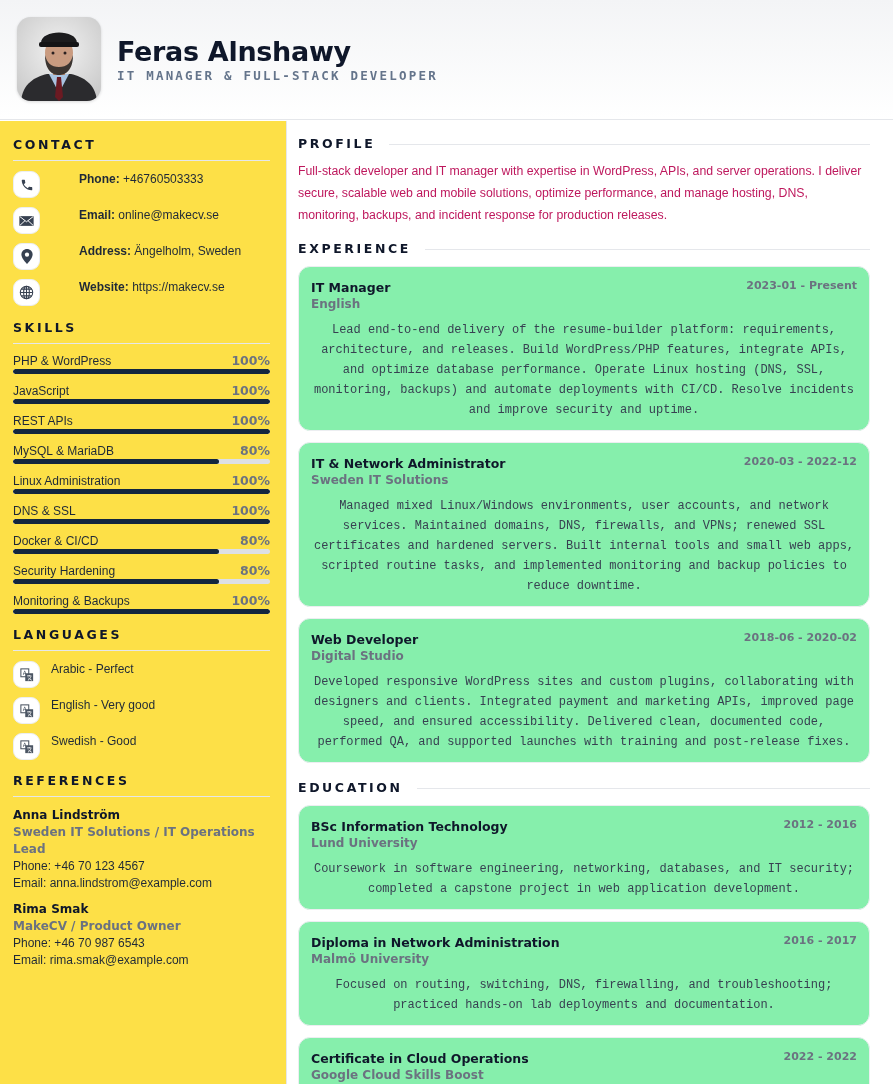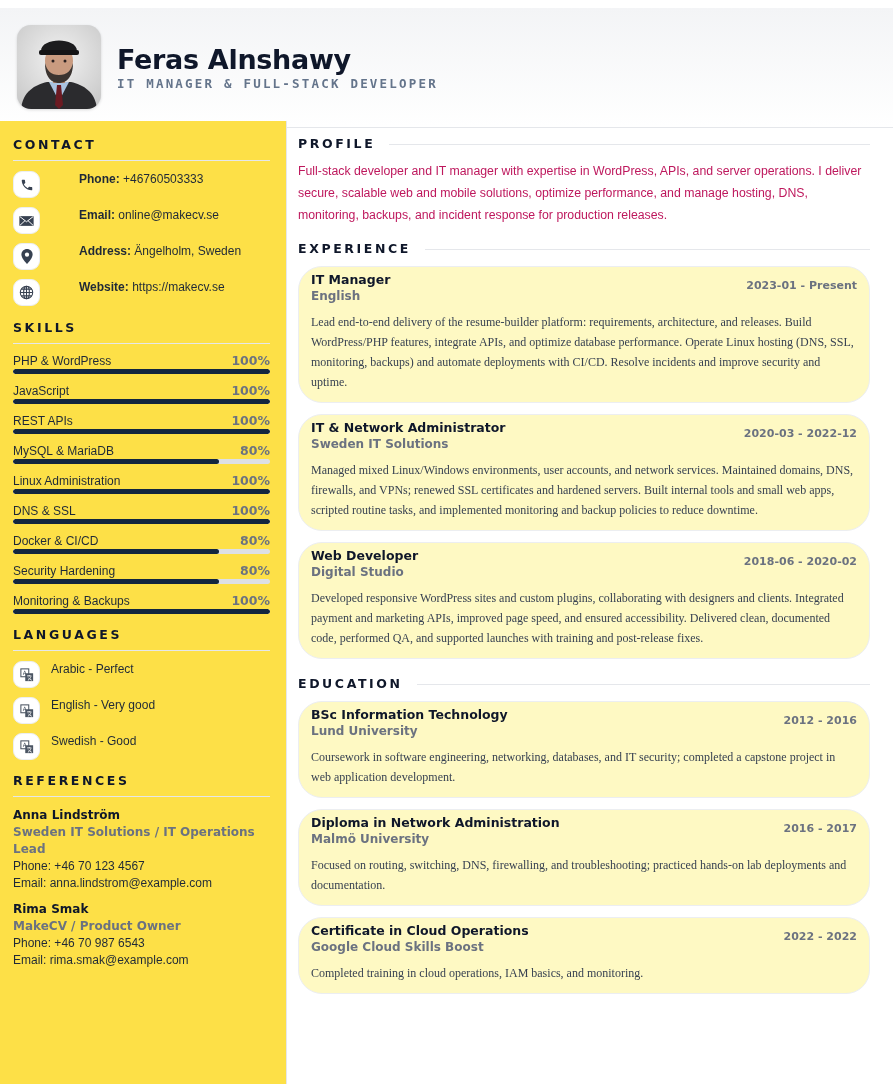--- a/index.html
+++ b/index.html
@@ -3,21 +3,20 @@
 <meta charset="utf-8">
 <style>
   * { box-sizing: border-box; margin: 0; padding: 0; }
   html, body { width: 893px; height: 1084px; overflow: hidden; background: #ffffff; }
   body { font-family: "DejaVu Sans", sans-serif; color: #374151; position: relative; }
 
   .header {
     position: absolute; left: 0; top: 0; width: 893px; height: 120px;
     background: linear-gradient(180deg, #f3f4f6 0%, #ffffff 100%);
     border-bottom: 1px solid #e5e7eb;
-    margin-top: 8px;
   }
   .avatar {
     position: absolute; left: 17px; top: 17px; width: 84px; height: 84px;
     border-radius: 14px; overflow: hidden; background: #e5e7eb;
     box-shadow: 0 1px 3px rgba(0,0,0,0.15);
   }
   .name {
     position: absolute; left: 117px; top: 35px;
     font-family: "DejaVu Sans", sans-serif; font-weight: bold;
     font-size: 27px; color: #0f172a; letter-spacing: -0.3px; line-height: 34px;
@@ -81,32 +80,32 @@
   .main { position: absolute; left: 298px; top: 121px; width: 572px; }
   .main-sec {
     display: flex; align-items: center; gap: 14px; height: 16px;
   }
   .main-sec .rule { flex: 1; height: 1px; background: #e5e7eb; }
   .profile-text {
     font-family: "Liberation Sans", sans-serif; font-size: 12.3px; line-height: 22px; color: #be185d;
   }
 
   .card {
-    position: relative; background: #fef9c3; border: 1px solid #eceef1;
-    border-radius: 24px; padding: 4px 12px 10px 12px; margin-bottom: 11px;
+    position: relative; background: #86efac; border: 1px solid #eceef1;
+    border-radius: 12px; padding: 12px 12px 10px 12px; margin-bottom: 11px;
   }
   .card-role { font-family: "DejaVu Sans", sans-serif; font-weight: bold; font-size: 12.5px; color: #0f172a; line-height: 17px; }
   .card-org { font-family: "DejaVu Sans", sans-serif; font-weight: bold; font-size: 12px; color: #6b7280; line-height: 17px; }
   .card-date {
     position: absolute; right: 12px; top: 12px; font-family: "DejaVu Sans", sans-serif;
     font-weight: bold; font-size: 11px; color: #6b7280; line-height: 14px;
   }
   .card-desc {
-    margin-top: 7px; font-family: Liberation Serif, serif; font-size: 12px;
-    line-height: 20px; color: #374151;
+    margin-top: 7px; font-family: Liberation Mono, monospace; font-size: 12px;
+    line-height: 20px; color: #374151; text-align: center;
   }
 </style>
 </head>
 <body>
 
 <div class="header">
   <div class="avatar">
     <svg width="84" height="84" viewBox="0 0 84 84">
       <defs>
         <radialGradient id="bg" cx="50%" cy="40%" r="70%">

